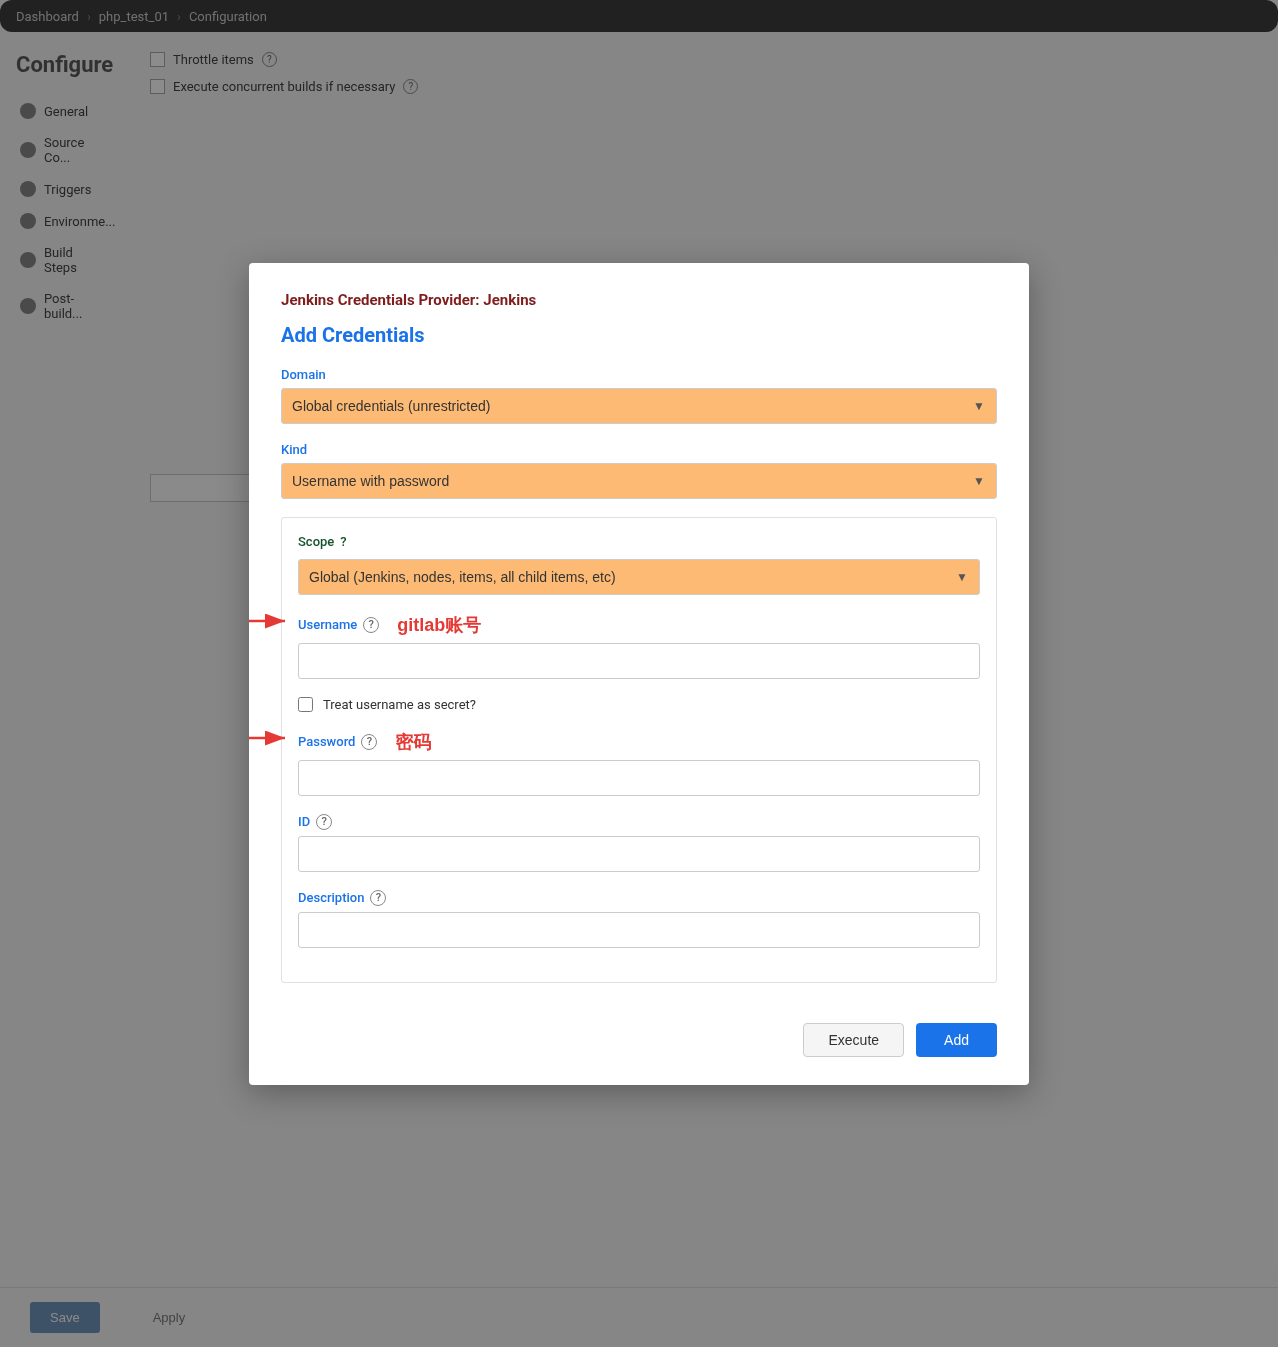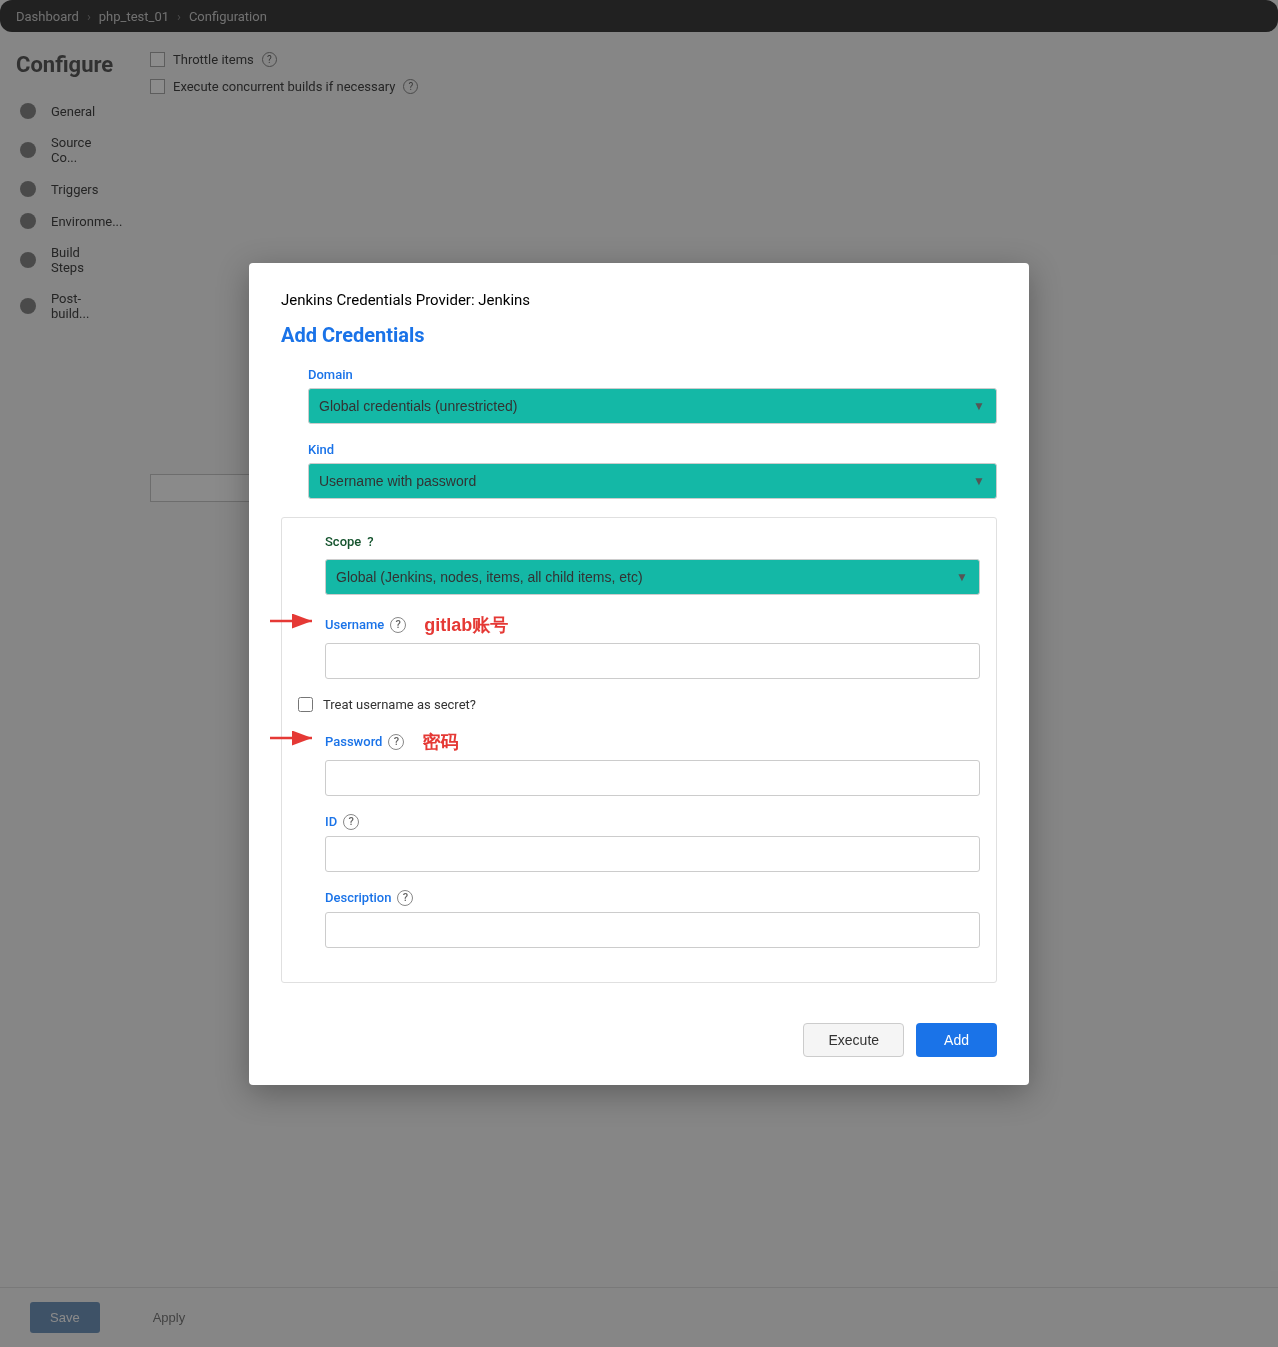--- a/index.html
+++ b/index.html
@@ -43,21 +43,21 @@
     .bg-sidebar {
       position: absolute;
       left: 0; top: 32px;
       width: 120px;
       padding: 20px 16px;
     }
 
     .bg-sidebar-item {
       display: flex;
       align-items: center;
-      gap: 15px;
+      gap: 8px;
       padding: 8px 4px;
       color: #444;
       font-size: 13px;
     }
 
     .bg-sidebar-item .icon-circle {
       width: 16px; height: 16px;
       border-radius: 50%;
       background: #888;
       flex-shrink: 0;
@@ -103,35 +103,34 @@
       width: 780px;
       max-height: 90%;
       overflow-y: auto;
       padding: 28px 32px 28px 32px;
       position: relative;
       box-shadow: 0 8px 32px rgba(0,0,0,0.3);
     }
 
     .modal-provider-title {
       font-size: 15px;
-      color: #000000;
+      color: #7f1d1d;
       margin-bottom: 14px;
-      font-weight: normal;
+      font-weight: bold;
     }
 
     .modal-section-title {
       font-size: 20px;
       font-weight: bold;
       color: #1a73e8;
       margin-bottom: 20px;
     }
 
     .form-group {
       margin-bottom: 18px;
-      margin-left: 27px;
     }
 
     .form-label {
       color: #1a73e8;
       font-size: 13px;
       font-weight: 500;
       margin-bottom: 6px;
       display: flex;
       align-items: center;
       gap: 6px;
@@ -168,21 +167,21 @@
 
     .select-wrapper select {
       width: 100%;
       height: 36px;
       border: 1px solid #ccc;
       border-radius: 3px;
       padding: 0 36px 0 10px;
       font-size: 14px;
       color: #333;
       appearance: none;
-      background: #14b8a6;
+      background: #fdba74;
       outline: none;
       cursor: pointer;
     }
 
     .select-arrow {
       position: absolute;
       right: 12px; top: 50%;
       transform: translateY(-50%);
       pointer-events: none;
       color: #555;

